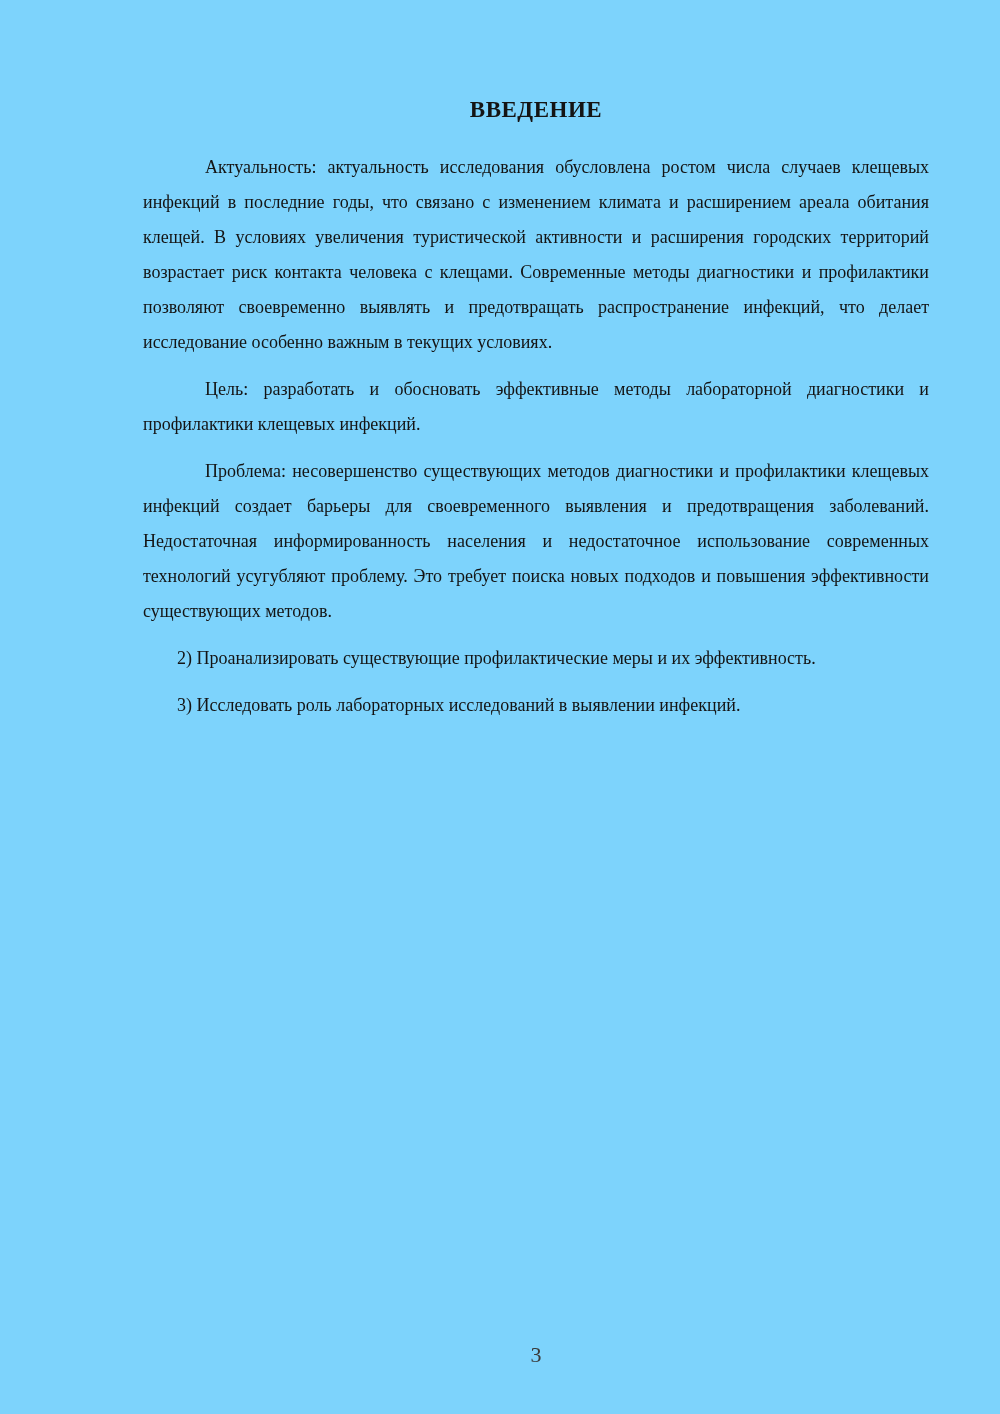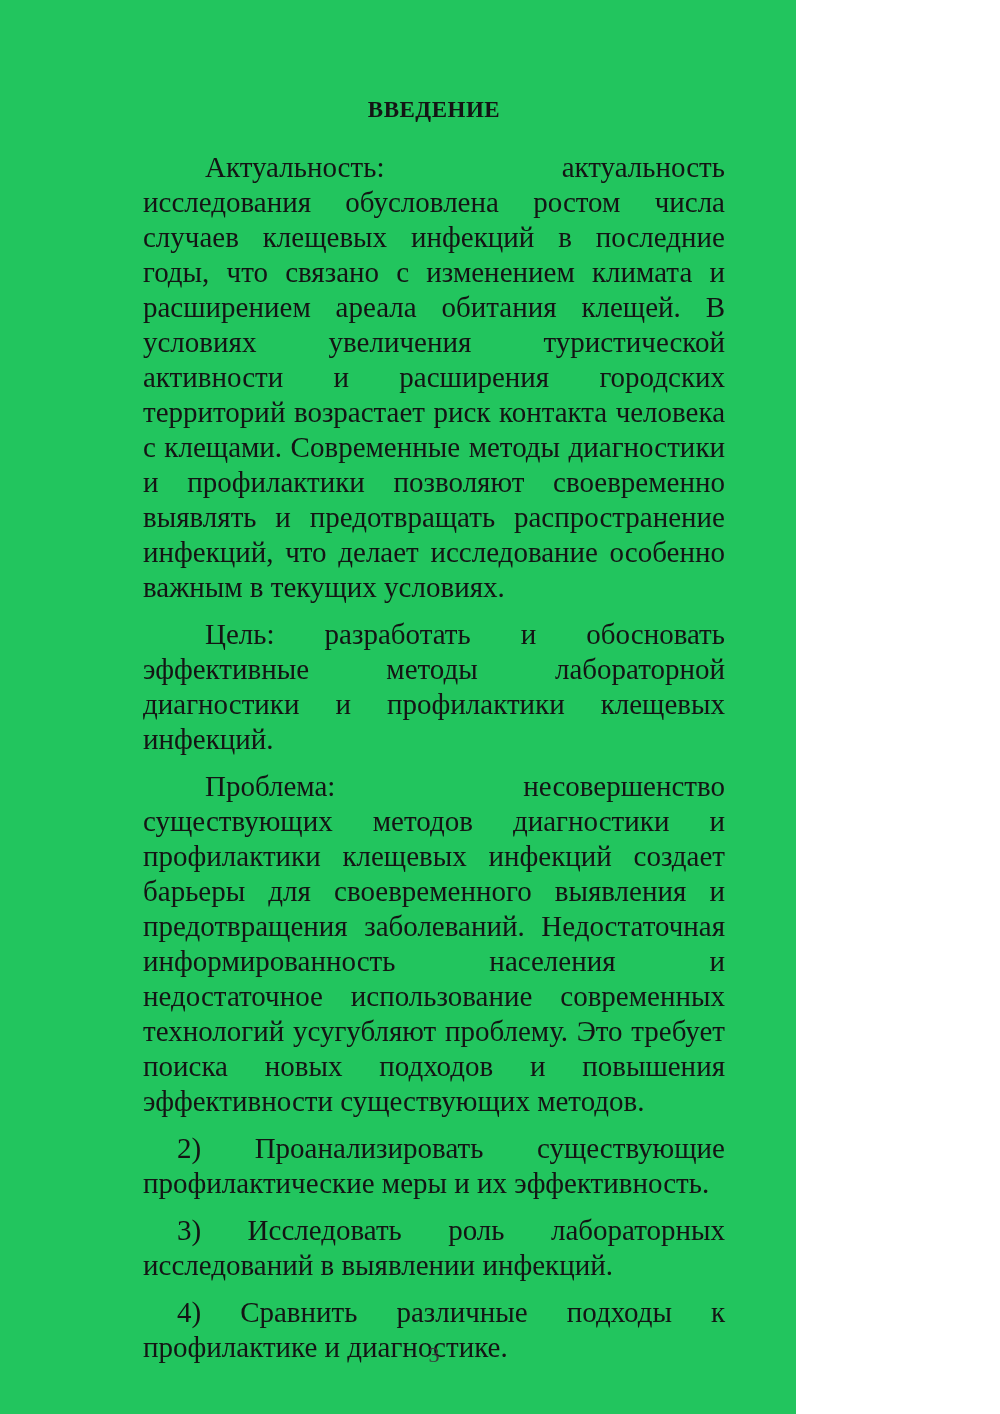--- a/index.html
+++ b/index.html
@@ -10,38 +10,38 @@
 
   body {
     width: 1000px;
     height: 1414px;
     font-family: "Liberation Serif", "DejaVu Serif", serif;
     color: #141414;
   }
 
   .page {
     position: relative;
-    width: 796px;
+    width: 1000px;
     height: 1414px;
-    background: #22c55e;
+    background: #7dd3fc;
     padding: 96px 71px 0 143px;
     overflow: hidden;
   }
 
   .doc-title {
     font-size: 23px;
     line-height: 28px;
     font-weight: bold;
     text-align: center;
     margin-bottom: 26px;
     letter-spacing: 0.5px;
   }
 
   .par {
-    font-size: 29px;
+    font-size: 18px;
     line-height: 35px;
     text-align: justify;
     margin-bottom: 12px;
     font-family: Liberation Serif, serif;
   }
 
   .par.body-indent {
     text-indent: 62px;
   }
 
@@ -72,19 +72,18 @@
   <p class="par body-indent">Цель: разработать и обосновать эффективные методы лабораторной диагностики и профилактики клещевых инфекций.</p>
 
   <p class="par body-indent">Проблема: несовершенство существующих методов диагностики и профилактики клещевых инфекций создает барьеры для своевременного выявления и предотвращения заболеваний. Недостаточная информированность населения и недостаточное использование современных технологий усугубляют проблему. Это требует поиска новых подходов и повышения эффективности существующих методов.</p>
 
 
 
   <p class="par list-indent">2) Проанализировать существующие профилактические меры и их эффективность.</p>
 
   <p class="par list-indent">3) Исследовать роль лабораторных исследований в выявлении инфекций.</p>
 
-  <p class="par list-indent">4) Сравнить различные подходы к профилактике и диагностике.</p>
 
 
 
   <div class="page-number">3</div>
 
 </div>
 
 </body></html>

